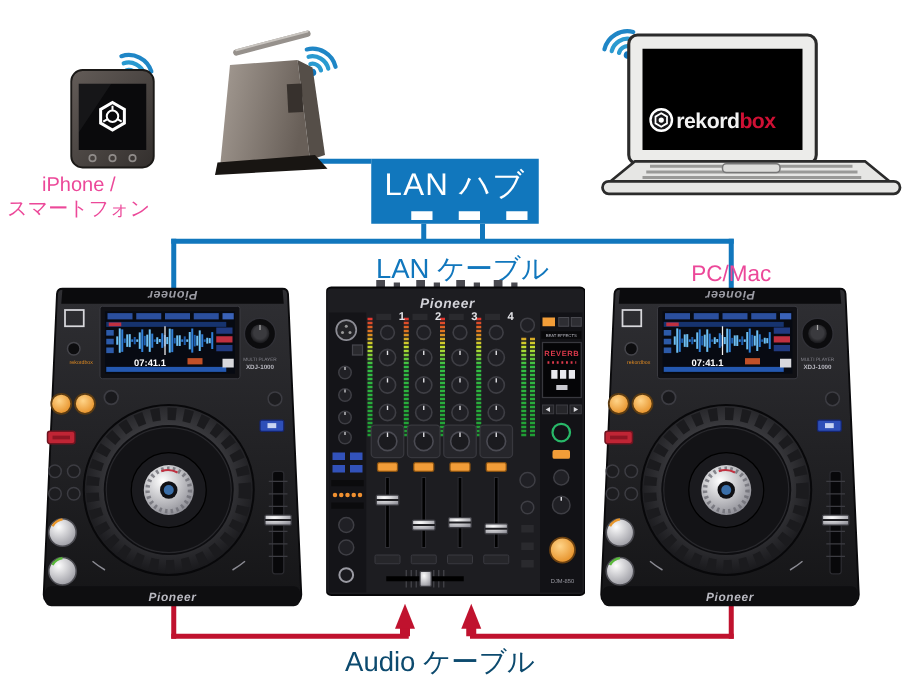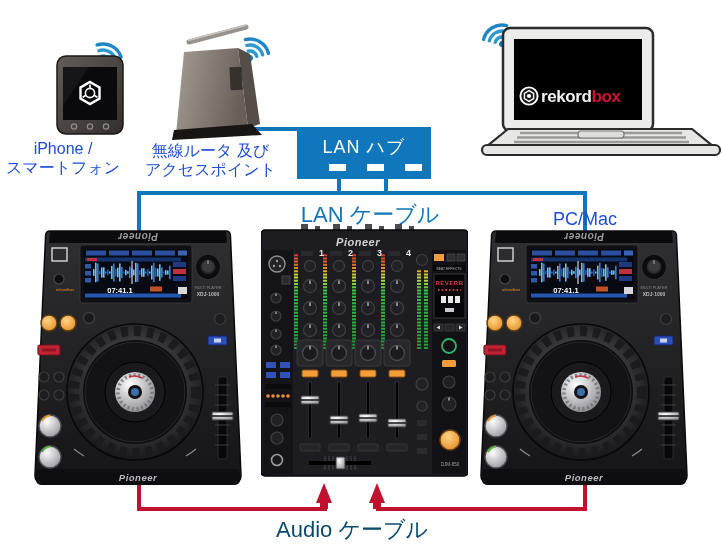--- a/index.html
+++ b/index.html
@@ -2,27 +2,27 @@
 <html><head>
 <meta charset="utf-8">
 <style>
   html,body{margin:0;padding:0;background:#fff;}
   #stage{position:relative;width:722px;height:550px;background:#ffffff;overflow:hidden;
          font-family:"Liberation Sans","DejaVu Sans",sans-serif;}
   .abs{position:absolute;}
   .cable{position:absolute;}
   .cable.lan{background:#1177bd;}
   .cable.audio{background:#c0122e;}
-  .devlabel{position:absolute;color:#1d4ed8;font-size:16px;line-height:19px;text-align:center;font-weight:400;}
+  .devlabel{position:absolute;color:#ec4899;font-size:16px;line-height:19px;text-align:center;font-weight:400;}
   .cablelabel{position:absolute;text-align:center;font-size:22px;font-weight:500;}
   .lanlabel{color:#1177bd;}
   .audiolabel{color:#0c4a6e;}
   #hub{position:absolute;left:297px;top:127px;width:134px;height:52px;background:#1177bd;
        display:flex;flex-direction:column;align-items:center;justify-content:center;}
-  #hub .hub-text{color:#fff;font-size:18px;letter-spacing:1px;}
+  #hub .hub-text{color:#fff;font-size:25px;letter-spacing:1px;}
   #hub .dashes{display:flex;gap:21px;margin-top:5px;transform:translateX(11px);}
   #hub .dashes span{display:block;width:17px;height:7px;background:#fff;}
   .arrow-up{position:absolute;width:0;height:0;border-left:8px solid transparent;border-right:8px solid transparent;
             border-bottom:20px solid #c0122e;}
   svg{display:block;}
   text{font-family:"Liberation Sans","DejaVu Sans",sans-serif;}
   .pioneer{font-style:italic;font-weight:bold;letter-spacing:.5px;}
 </style>
 </head>
 <body>
@@ -127,24 +127,20 @@
       <path d="M78,27 A13,13 0 0 1 91,40" fill="none" stroke="#2a9ad0" stroke-width="3.4" stroke-linecap="round"></path>
       <path d="M78,21 A19,19 0 0 1 97,40" fill="none" stroke="#1f86c6" stroke-width="3.4" stroke-linecap="round"></path>
     </g>
     <g>
       <path d="M12,34 L66,30 L76,110 L4,116 Z" fill="url(#gRouter)"></path>
       <path d="M66,30 L78,36 L88,106 L76,110 Z" fill="#554e48"></path>
       <rect x="58" y="49" width="12" height="23" fill="#37312d" transform="rotate(-3 64 60)"></rect>
       <path d="M2,112 L80,106 L90,117 L0,122 Z" fill="#181512"></path>
     </g>
   </svg>
-  <div class="devlabel" style="left:133px;top:141px;width:155px;">
-    <div>無線ルータ 及び</div>
-    <div>アクセスポイント</div>
-  </div>
 
   <div id="hub">
     <div class="hub-text">LAN ハブ</div>
     <div class="dashes">
         <span></span>
         <span></span>
         <span></span>
       </div>
   </div>
 

